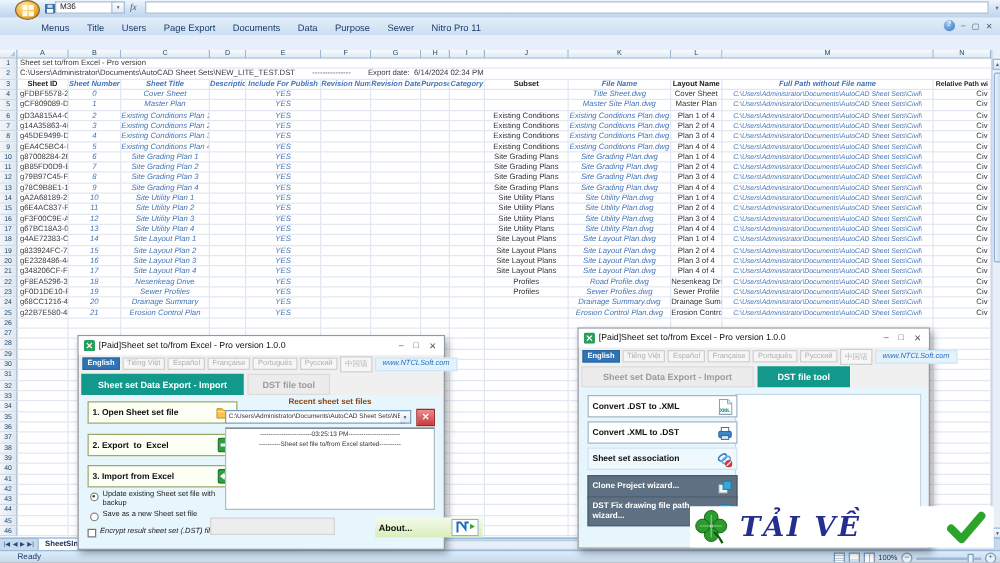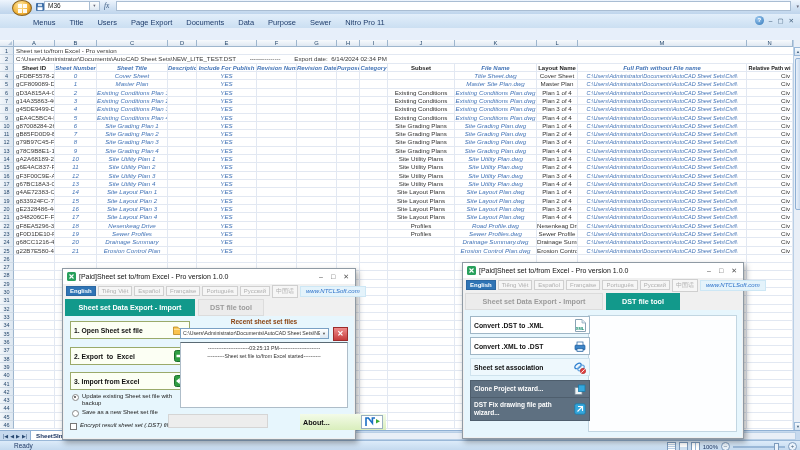--- a/index.html
+++ b/index.html
@@ -1073,14 +1073,30 @@
       <div class="dkbtn" style="top:87px;height:20px;">
         <span style="width:88px;">DST Fix drawing file path wizard...</span>
         <svg width="12" height="12">
           <rect x="0.8" y="0.8" width="10.4" height="10.4" rx="1.5" fill="#35a7dd" stroke="#1a7aa8" stroke-width="0.8"></rect>
           <path d="M3.5 8.5 L8.5 3.5 M8.5 8 V3.5 H4" stroke="#fff" stroke-width="1.1" fill="none"></path>
         </svg>
       </div>
     </div>
   </div>
 
+  <div id="banner">
+    <svg width="28" height="29" viewBox="0 0 40 42" style="margin-left:3px;">
+      <g stroke="#0e5a14" stroke-width="1" fill="#2c9a2c">
+        <circle cx="20" cy="10" r="8"></circle>
+          <circle cx="30" cy="20" r="8"></circle>
+          <circle cx="20" cy="30" r="8"></circle>
+          <circle cx="10" cy="20" r="8"></circle>
+      </g>
+      <path d="M20 7 V33 M7 20 H33" stroke="#7ccf7c" stroke-width="1.4"></path>
+      <path d="M23 27 q7 6 10 13" stroke="#0e5a14" stroke-width="2.5" fill="none"></path>
+    </svg>
+    <span class="banner-text">TẢI VỀ</span>
+    <svg width="32" height="26" viewBox="0 0 34 28" style="margin-left:auto;margin-right:6px;">
+      <path d="M4 15 l9 9 L30 4" fill="none" stroke="#2aa52a" stroke-width="7" stroke-linecap="round" stroke-linejoin="round"></path>
+    </svg>
+  </div>
 
 </div>
 
 </body></html>

